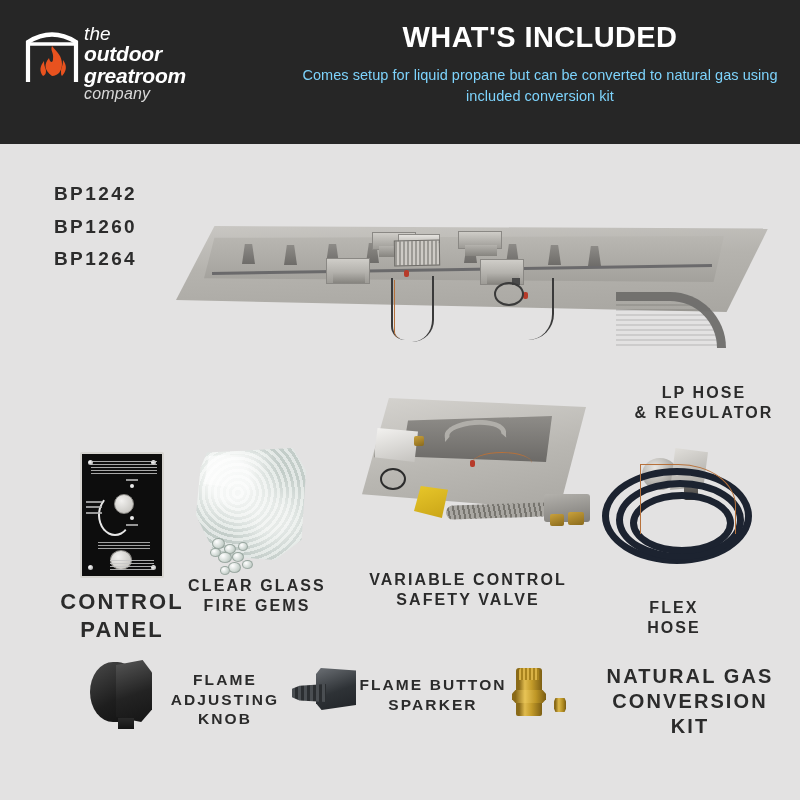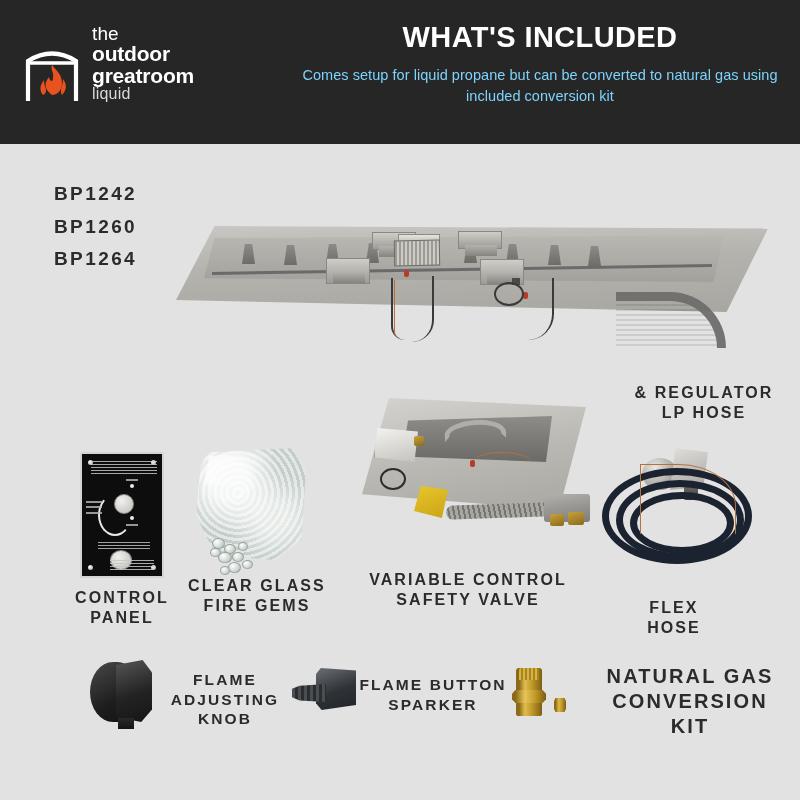--- a/index.html
+++ b/index.html
@@ -13,21 +13,21 @@
   .page { position: relative; width: 800px; height: 800px; background: #e3e2e2; }
 
   
   .header {
     position: absolute; left: 0; top: 0; width: 800px; height: 144px;
     background: #262626;
     display: flex; align-items: center;
   }
   .logo-block {
     position: absolute; left: 24px; top: 22px;
-    display: flex; align-items: flex-end; gap: 12px;
+    display: flex; align-items: flex-start; gap: 4px; font-style: italic;
   }
   .logo-mark { width: 56px; height: 62px; position: relative; flex: none; }
   .logo-words { color: #ffffff; line-height: 1.02; padding-top: 2px; }
   .lw-the { font-size: 19px; font-weight: 300; letter-spacing: .1px; display:block; }
   .lw-outdoor { font-size: 21px; font-weight: 700; letter-spacing: -.2px; display:inline; }
   .lw-great { font-size: 21px; font-weight: 700; letter-spacing: -.2px; display:block; }
   .lw-company { font-size: 16px; font-weight: 300; letter-spacing: .2px; display:block; color:#d8d8d8; }
   .row1 { display:block; }
 
   .header-text {
@@ -300,21 +300,21 @@
           <path d="M28 54 C20 48 20 42 25 36 C26 41 29 41 29 37 C30 30 26 29 28 24
                    C33 30 38 34 38 42 C38 49 34 54 28 54 Z" fill="#E8521F"></path>
           <path d="M19 54 C15 49 16 44 20 39 C20 45 22 46 22 49 C22 52 21 53 19 54 Z" fill="#E8521F"></path>
           <path d="M38 54 C43 49 43 43 39 38 C39 44 37 46 37 49 C37 52 37 53 38 54 Z" fill="#E8521F"></path>
         </svg>
       </div>
       <div class="logo-words">
         <span class="lw-the">the</span>
         <span class="row1"><span class="lw-outdoor">outdoor</span></span>
         <span class="lw-great">greatroom</span>
-        <span class="lw-company">liquid</span>
+        <span class="lw-company">company</span>
       </div>
     </div>
 
     <div class="header-text">
       <div class="h-title">WHAT'S INCLUDED</div>
       <div class="h-sub">Comes setup for liquid propane but can be converted to natural gas using included conversion kit</div>
     </div>
   </div>
 
   <div class="models">
@@ -352,22 +352,22 @@
     <div class="wire-orange" style="left:218px; top:62px; width:6px; height:58px;"></div>
 
     <div class="small-box" style="left:336px; top:60px;"></div>
     <div class="wire" style="left:318px; top:64px; width:30px; height:24px; border-radius:50%; border:2px solid #3a3a3a;"></div>
     <div class="wire" style="left:352px; top:60px; width:26px; height:62px; border-radius:0 0 40px 0; border-left:none; border-right:2px solid #3a3a3a;"></div>
 
     <div class="flexline"></div>
   </div>
 
   <div class="lbl" style="left:614px; top:383px; width:180px; font-size:16px;">
+    <div>LP HOSE</div>
     <div>&amp; REGULATOR</div>
-    <div>LP HOSE</div>
   </div>
 
   <div class="photo cp-wrap">
     <div class="cp-body">
       <div class="cp-screw" style="left:6px; top:6px;"></div>
       <div class="cp-screw" style="right:6px; top:6px;"></div>
       <div class="cp-screw" style="left:6px; bottom:6px;"></div>
       <div class="cp-screw" style="right:6px; bottom:6px;"></div>
       <div class="cp-warn"></div>
       <div class="cp-arc"></div>
@@ -377,21 +377,21 @@
       <div class="cp-txt" style="left:44px; top:70px; width:12px;"></div>
       <div class="cp-txt" style="left:4px; top:47px; width:16px;"></div>
       <div class="cp-txt" style="left:4px; top:52px; width:16px;"></div>
       <div class="cp-txt" style="left:4px; top:58px; width:16px;"></div>
       <div class="cp-knob" style="left:32px; top:40px; width:20px; height:20px;"></div>
       <div class="cp-pushlbl"></div>
       <div class="cp-knob" style="left:28px; top:96px; width:22px; height:20px;"></div>
       <div class="cp-brand"></div>
     </div>
   </div>
-  <div class="lbl" style="left:52px; top:588px; width:140px; font-size:16px;">
+  <div class="lbl" style="left:52px; top:588px; width:140px; font-size:22px;">
     <div>CONTROL</div>
     <div>PANEL</div>
   </div>
 
   <div class="photo gems-wrap">
     <div class="gems-bag"></div>
     <div class="gems-sheen"></div>
     <div class="gem" style="left:22px; top:96px; width:13px; height:11px;"></div>
     <div class="gem" style="left:34px; top:102px; width:12px; height:10px;"></div>
     <div class="gem" style="left:28px; top:110px; width:14px; height:11px;"></div>

